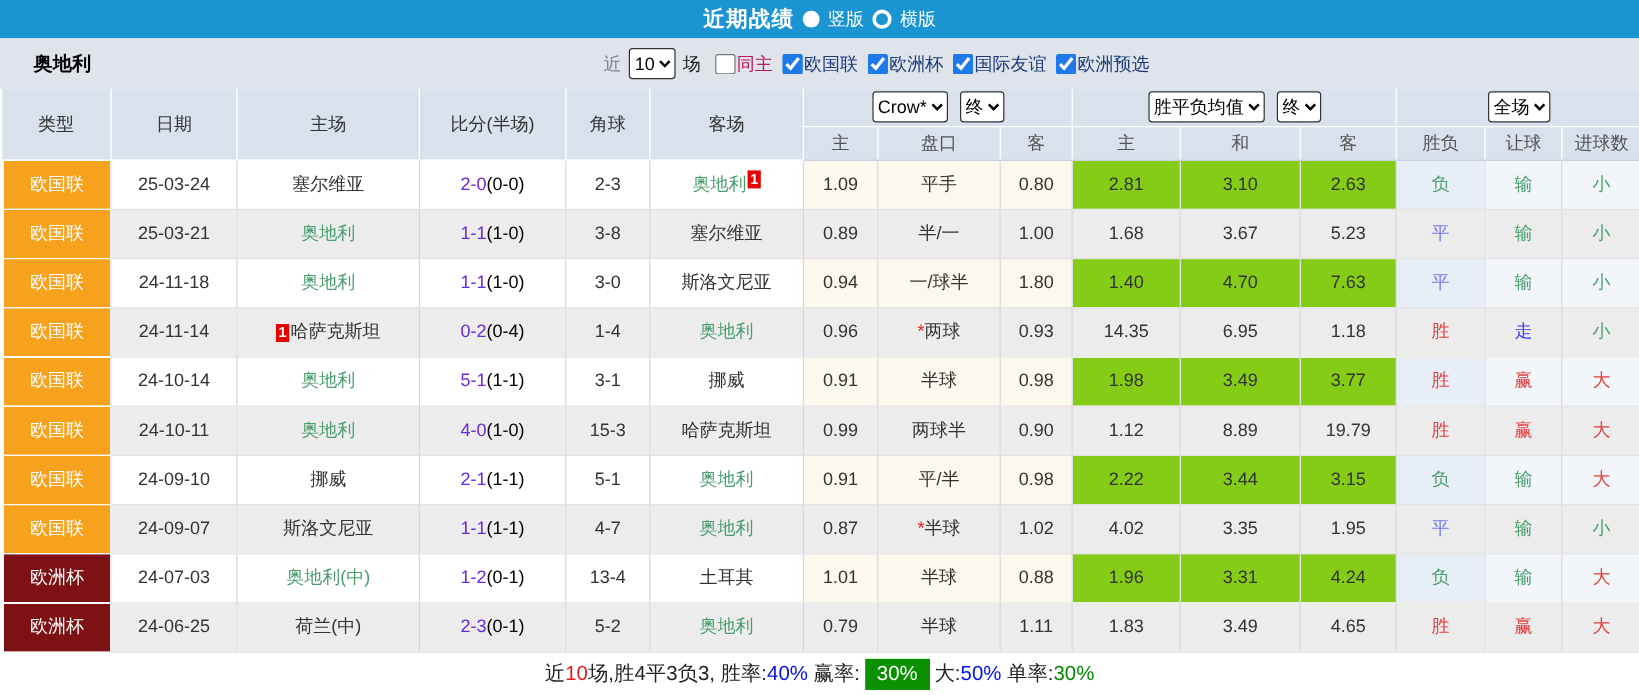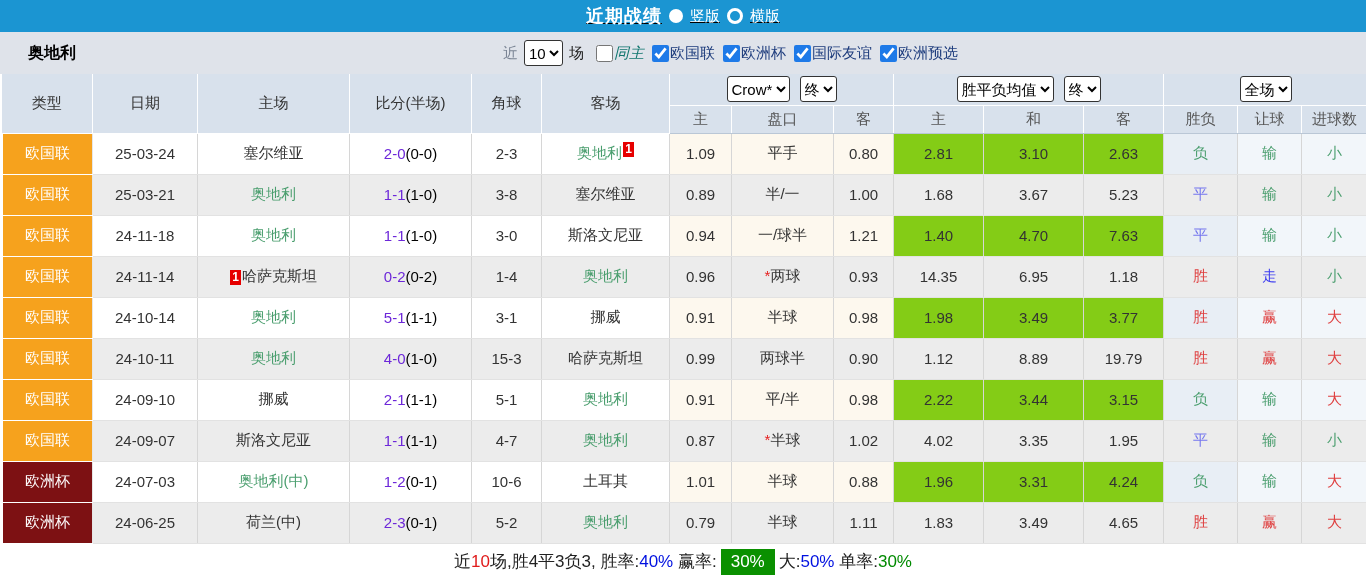--- a/index.html
+++ b/index.html
@@ -1,35 +1,35 @@
 <!DOCTYPE html>
 <html><head>
 <meta charset="utf-8">
 <style>
   * { box-sizing: border-box; }
   body {
     margin: 0; width: 1366px; height: 579px; background: #fff;
     font-family: "Liberation Sans", sans-serif;
   }
   
-  .topbar { height: 32px; background: #1b95d2; display: flex; align-items: center; justify-content: center; gap: 7px; text-decoration: underline; }
+  .topbar { height: 32px; background: #1b95d2; display: flex; align-items: center; justify-content: center; gap: 7px; }
   .topbar .title { color: #fff; font-weight: bold; font-size: 18px; letter-spacing: 1px; }
   .radio-filled { width: 14px; height: 14px; border-radius: 50%; background: #fff; display: inline-block; }
   .radio-open { width: 16px; height: 16px; border-radius: 50%; border: 3.5px solid #fff; display: inline-block; }
   .topbar .rlabel { color: #fff; font-size: 15px; }
 
   
   .filterbar { height: 42px; background: #dfe3ea; display: flex; align-items: center; font-size: 15px; }
   .teamname { font-weight: bold; color: #000; margin-left: 28px; font-size: 16px; }
   .fcluster { margin-left: auto; margin-right: 408px; display: flex; align-items: center; }
   .near { color: #7a8494; margin-right: 6px; }
   select.hsel { font-size: 15px; border: 1px solid #333; border-radius: 3px; background: #fff; height: 26px; color: #000; }
   .changl { color: #222; margin: 0 4px 0 6px; }
   .filterbar input[type=checkbox] { width: 17px; height: 17px; accent-color: #1e7ae8; margin: 0 1px 0 8px; vertical-align: middle; }
-  .samehome { color: #0f766e; font-style: italic; }
+  .samehome { color: #be185d; }
   .lg-label { color: #1c3b7c; }
   .lg-item { display: flex; align-items: center; }
 
   
   table { border-collapse: collapse; table-layout: fixed; width: 1366px; }
   th { background: #d8e1ec; font-weight: normal; color: #333; font-size: 15px;
        border-right: 1px solid #fff; border-bottom: 1px solid #fff; padding: 0; }
   tr.hdr-top th { height: 31px; }
   tr.hdr-sub th { height: 28px; color: #555; border-bottom: 1px solid #bac7d6; }
   .hgroup { display: flex; align-items: center; justify-content: center; gap: 10px; }
@@ -193,33 +193,33 @@
       </tr>
       <tr class="light">
         <td class="type lg-n">欧国联</td>
         <td class="c-left">24-11-18</td>
         <td class="c-left"><span class="t-g">奥地利</span></td>
         <td class="c-left"><span class="sc">1-1</span><span class="half">(1-0)</span></td>
         <td class="c-left">3-0</td>
         <td class="c-left"><span class="t-k">斯洛文尼亚</span></td>
         <td class="c-odds">0.94</td>
         <td class="c-odds">一/球半</td>
-        <td class="c-odds">1.21</td>
+        <td class="c-odds">1.80</td>
         <td class="c-avg">1.40</td>
         <td class="c-avg">4.70</td>
         <td class="c-avg">7.63</td>
         <td class="c-res1 t-b">平</td>
         <td class="c-res2 t-g">输</td>
         <td class="c-res2 t-g">小</td>
       </tr>
       <tr class="dark">
         <td class="type lg-n">欧国联</td>
         <td class="c-left">24-11-14</td>
         <td class="c-left"><span class="badge pre">1</span><span class="t-k">哈萨克斯坦</span></td>
-        <td class="c-left"><span class="sc">0-2</span><span class="half">(0-2)</span></td>
+        <td class="c-left"><span class="sc">0-2</span><span class="half">(0-4)</span></td>
         <td class="c-left">1-4</td>
         <td class="c-left"><span class="t-g">奥地利</span></td>
         <td class="c-odds">0.96</td>
         <td class="c-odds"><span class="star">*</span>两球</td>
         <td class="c-odds">0.93</td>
         <td class="c-avg">14.35</td>
         <td class="c-avg">6.95</td>
         <td class="c-avg">1.18</td>
         <td class="c-res1 t-r">胜</td>
         <td class="c-res2 t-u">走</td>
@@ -291,21 +291,21 @@
         <td class="c-avg">1.95</td>
         <td class="c-res1 t-b">平</td>
         <td class="c-res2 t-g">输</td>
         <td class="c-res2 t-g">小</td>
       </tr>
       <tr class="light">
         <td class="type lg-e">欧洲杯</td>
         <td class="c-left">24-07-03</td>
         <td class="c-left"><span class="t-g">奥地利(中)</span></td>
         <td class="c-left"><span class="sc">1-2</span><span class="half">(0-1)</span></td>
-        <td class="c-left">10-6</td>
+        <td class="c-left">13-4</td>
         <td class="c-left"><span class="t-k">土耳其</span></td>
         <td class="c-odds">1.01</td>
         <td class="c-odds">半球</td>
         <td class="c-odds">0.88</td>
         <td class="c-avg">1.96</td>
         <td class="c-avg">3.31</td>
         <td class="c-avg">4.24</td>
         <td class="c-res1 t-g">负</td>
         <td class="c-res2 t-g">输</td>
         <td class="c-res2 t-r">大</td>

